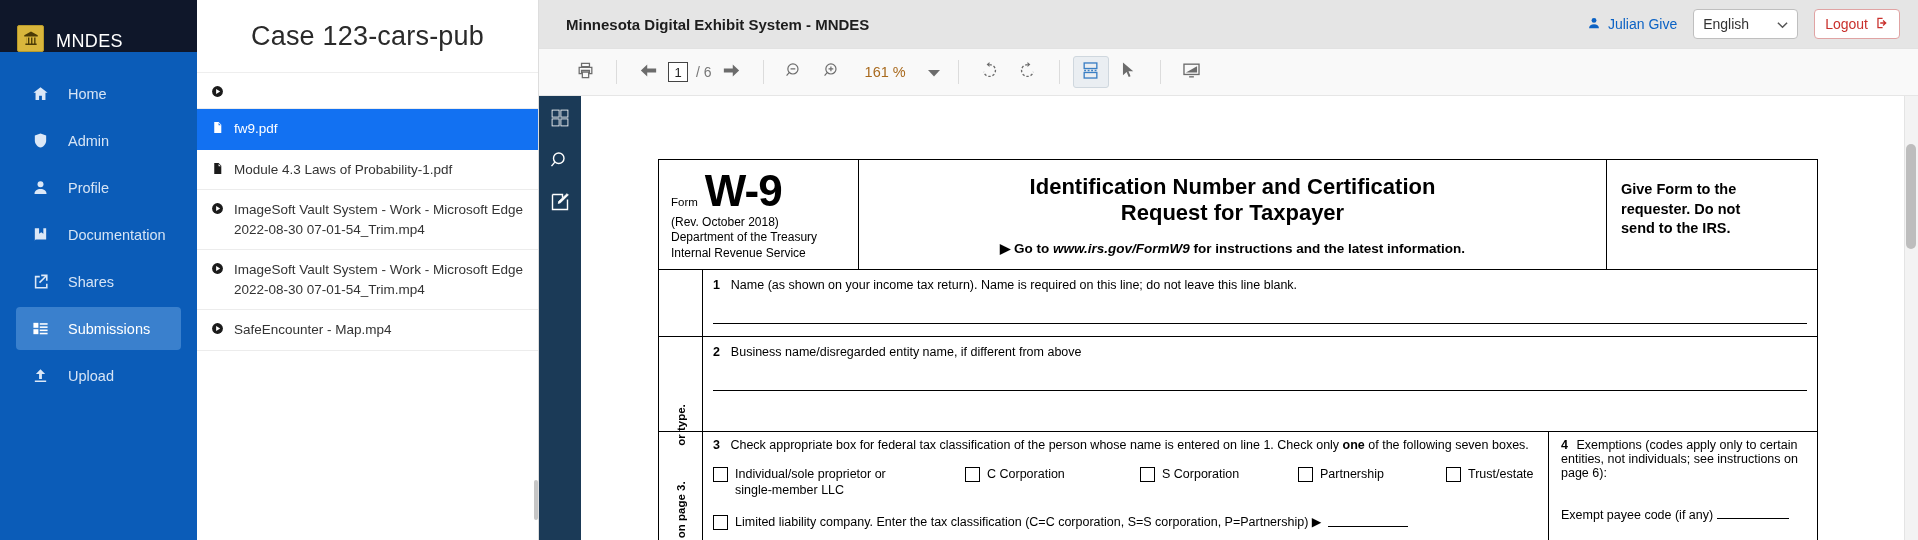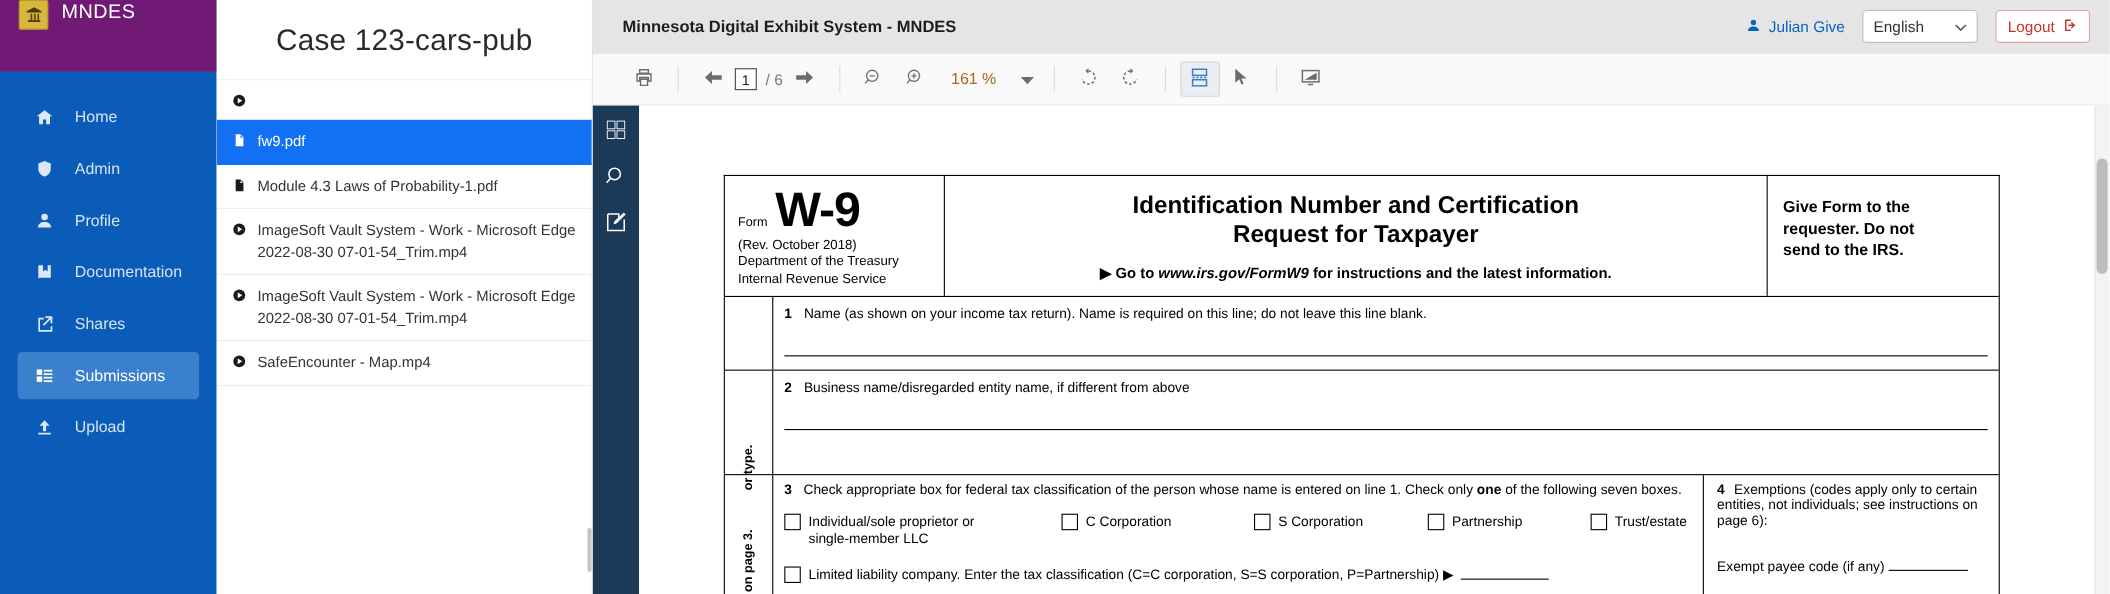--- a/index.html
+++ b/index.html
@@ -12,22 +12,22 @@
   }
   .app { position: relative; width: 1918px; height: 540px; display: flex; }
 
   
   .leftnav {
     width: 197px; min-width: 197px; height: 540px;
     background: #0b5cb8;
     display: flex; flex-direction: column;
   }
   .brand {
-    height: 65px; background: #701a75;
-    display: flex; align-items: flex-start; gap: 12px; padding-left: 17px;
+    height: 52px; background: #0f172a;
+    display: flex; align-items: flex-end; gap: 12px; padding-left: 17px;
   }
   .brand-logo {
     width: 27px; height: 27px; background: #d9b63c;
     border: 1px solid #b89a2a; border-radius: 2px;
     display: flex; align-items: center; justify-content: center;
     color: #5a4708; font-size: 19px; line-height: 1;
   }
   .brand-name { color: #fff; font-size: 18px; letter-spacing: .4px; }
   .navlist { padding-top: 16px; }
   .navitem {

